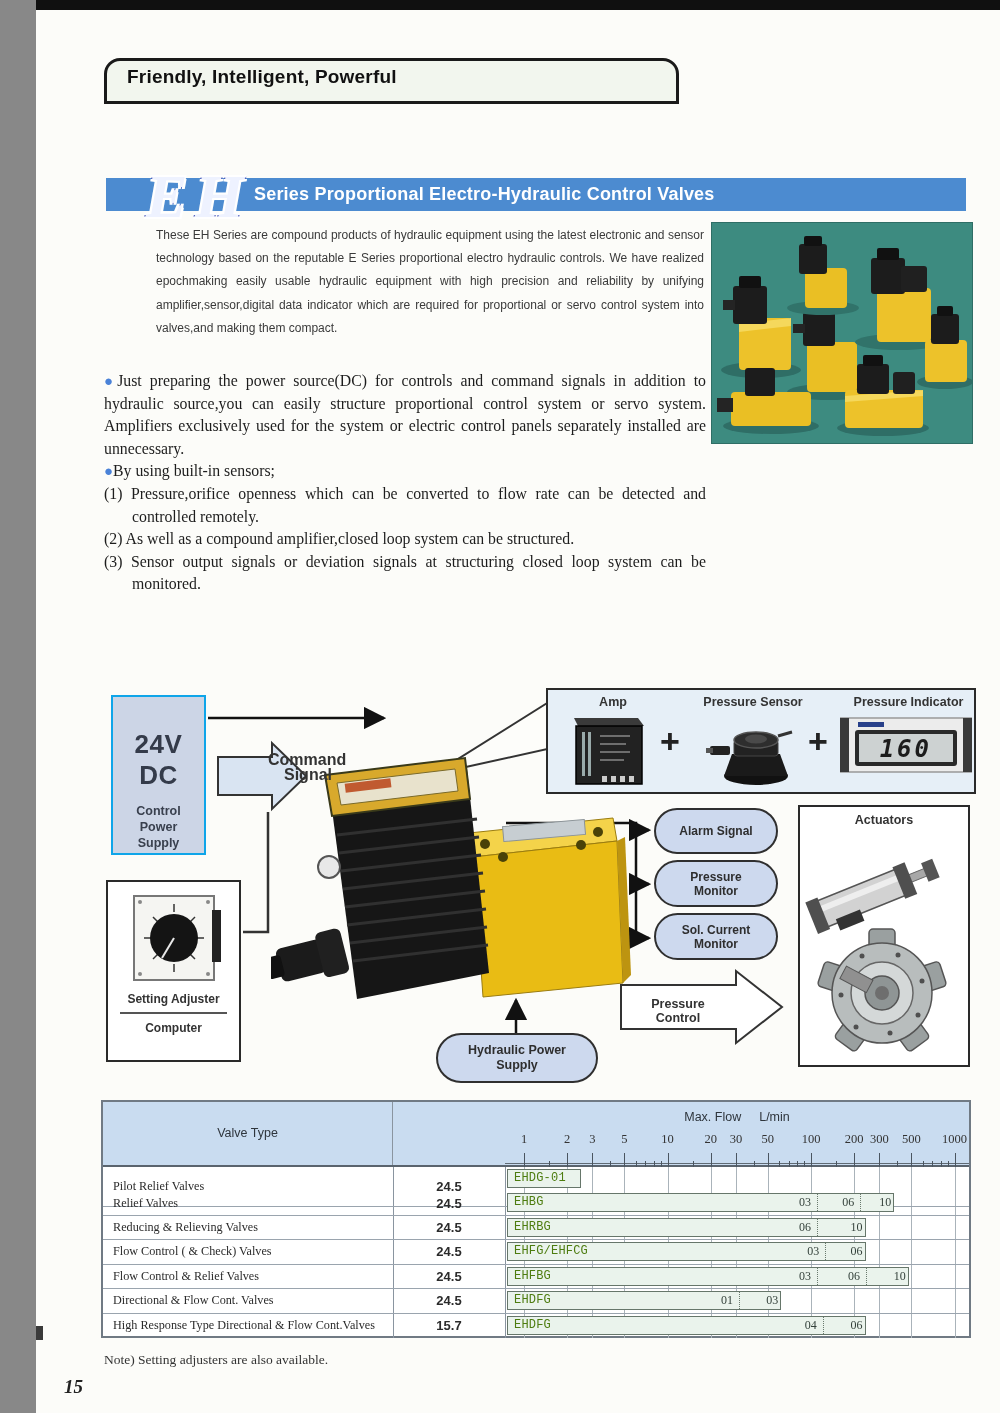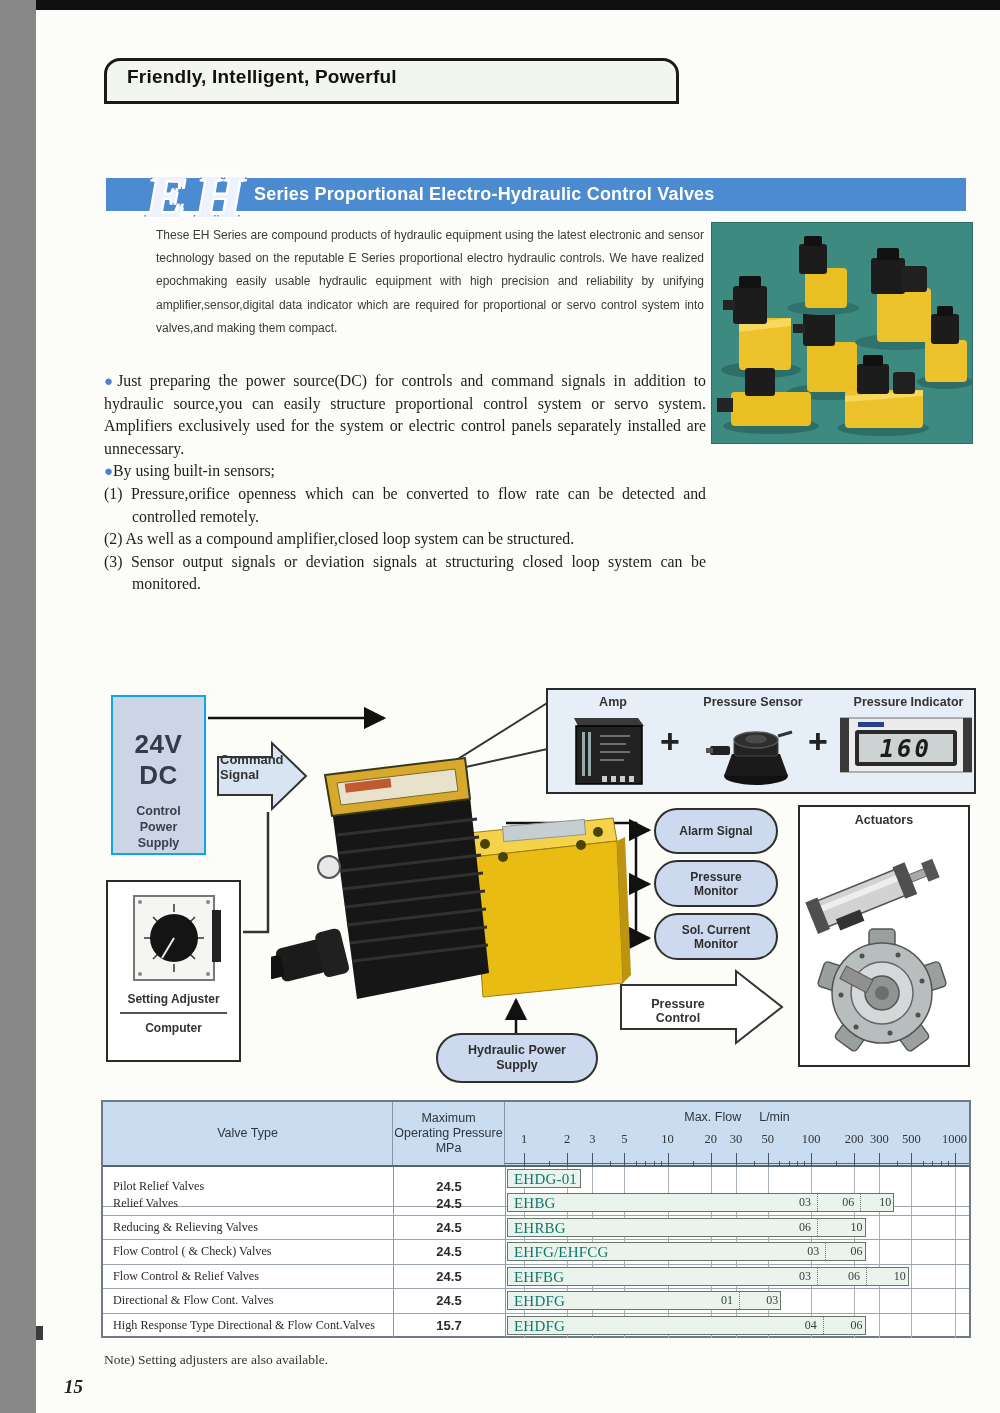--- a/index.html
+++ b/index.html
@@ -37,22 +37,22 @@
   .fdot{color:var(--bullet,#4a82d8);font-size:15px;}
 
   
   .photo{left:675px;top:222px;width:262px;height:222px;}
 
   
   .box24v{left:75px;top:695px;width:95px;height:160px;background:var(--boxblue,#ccd5e6);
        border:2px solid #0ea5e9;box-sizing:border-box;text-align:center;}
   .v24{margin-top:32px;font-size:26px;font-weight:700;color:#343b4a;letter-spacing:.5px;}
   .v24sub{margin:12px auto 0;width:60px;font-size:12.5px;font-weight:700;color:#39404e;line-height:16px;}
-  .cmd-label{left:184px;top:752px;width:64px;text-align:left;font-size:13px;font-weight:700;
-       color:#333;line-height:15px;}
+  .cmd-label{left:184px;top:752px;width:64px;text-align:right;font-size:16px;font-weight:700;
+       color:#333;line-height:15px;padding-left:48px;}
   .adjuster{left:70px;top:880px;width:135px;height:182px;background:#fff;border:2px solid #2a2a2a;
        box-sizing:border-box;text-align:center;}
   .adj-dial{margin-top:8px;}
   .adj-l1{font-size:12px;font-weight:700;color:#333;margin-top:2px;}
   .adj-div{margin:6px 12px 0;border-top:2px solid #555;}
   .adj-l2{font-size:12px;font-weight:700;color:#333;margin-top:7px;}
   .ampbox{left:510px;top:688px;width:430px;height:106px;background:var(--ampbox,#e6eff7);
        border:2.5px solid #2a2a2a;box-sizing:border-box;}
   .amp-lbl{position:absolute;top:5px;font-size:12.5px;font-weight:700;color:#333;text-align:center;}
   .plus{position:absolute;top:32px;font-size:34px;font-weight:700;color:#222;}
@@ -90,22 +90,22 @@
   .colsep{position:absolute;top:0;height:100%;width:1px;background:#8a95a0;}
   .trow{position:absolute;left:0;width:100%;box-sizing:border-box;border-bottom:1px solid #9aa4ae;}
   .trow:last-child{border-bottom:none;}
   .cell-name{position:absolute;left:0;top:0;height:100%;width:290px;display:flex;align-items:center;
        padding-left:10px;box-sizing:border-box;font-family:"Liberation Serif",serif;font-size:12.2px;color:#2b2b2b;}
   .cell-press{position:absolute;left:290px;top:0;height:100%;width:112px;display:flex;align-items:center;
        justify-content:center;font-size:13px;font-weight:700;color:#2b2b2b;}
   .cell-flow{position:absolute;left:402px;top:0;height:100%;width:464px;}
   .bar{position:absolute;top:2px;height:19px;background:var(--bar,#eaf3ec);border:1px solid var(--barb,#66766a);
        box-sizing:border-box;}
-  .bar-model{position:absolute;left:6px;top:1px;font-family:Liberation Serif, serif;font-size:15px;
-       color:#0f766e;letter-spacing:.2px;white-space:nowrap;}
+  .bar-model{position:absolute;left:6px;top:1px;font-family:Liberation Mono, monospace;font-size:12px;
+       color:#4d7c0f;letter-spacing:.2px;white-space:nowrap;}
   .bar-mark{position:absolute;top:1px;width:32px;text-align:right;font-family:"Liberation Serif",serif;
        font-size:12px;color:#33403a;}
   .bar-div{position:absolute;top:0;height:100%;width:0;border-left:1px dotted #6a7a6e;}
 
   .note{left:68px;top:1352px;font-family:"Liberation Serif",serif;font-size:13.5px;color:#333;text-align:right;}
   .pageno{left:28px;top:1376px;font-family:"Liberation Serif",serif;font-style:italic;font-weight:700;
        font-size:19px;color:#222;}
   svg{display:block;}
 </style>
 </head>
@@ -379,25 +379,20 @@
         </g>
       </g>
     </svg>
   </div>
 
   <div class="abs prod-table">
     <div class="thead">
       <div class="th th-name">
         <span>Valve Type</span>
       </div>
-      <div class="th th-press" id="th-press">
-          <div>Maximum</div>
-          <div>Operating Pressure</div>
-          <div>MPa</div>
-        </div>
       <div class="th th-flow" id="th-flow">
         <div class="flow-title"><span>Max. Flow</span><span class="flow-unit">L/min</span></div>
         <div class="axisline"></div>
       <div class="tick-label" style="left: 4px;">1</div>
           <div class="tick major" style="left: 19px;"></div>
           <div class="tick-label" style="left: 47.1978px;">2</div>
           <div class="tick major" style="left: 62.1978px;"></div>
           <div class="tick-label" style="left: 72.4669px;">3</div>
           <div class="tick major" style="left: 87.4669px;"></div>
           <div class="tick-label" style="left: 104.302px;">5</div>

